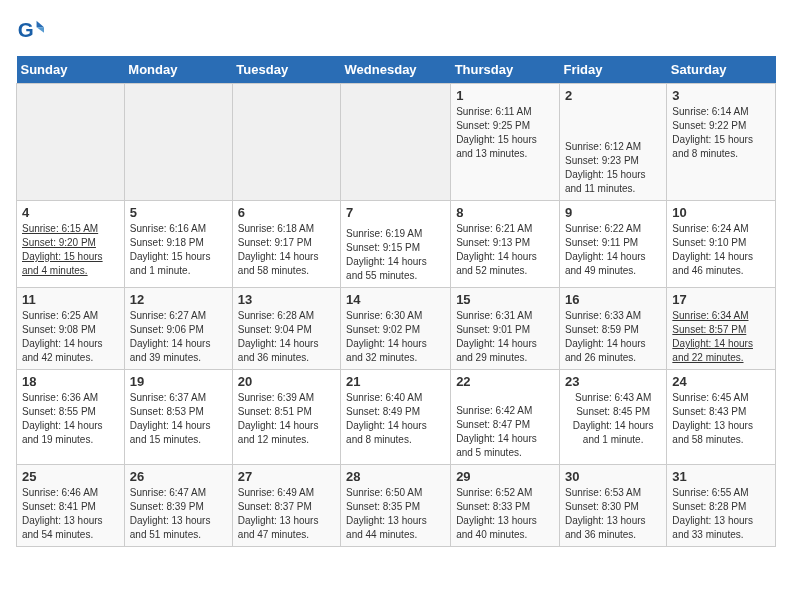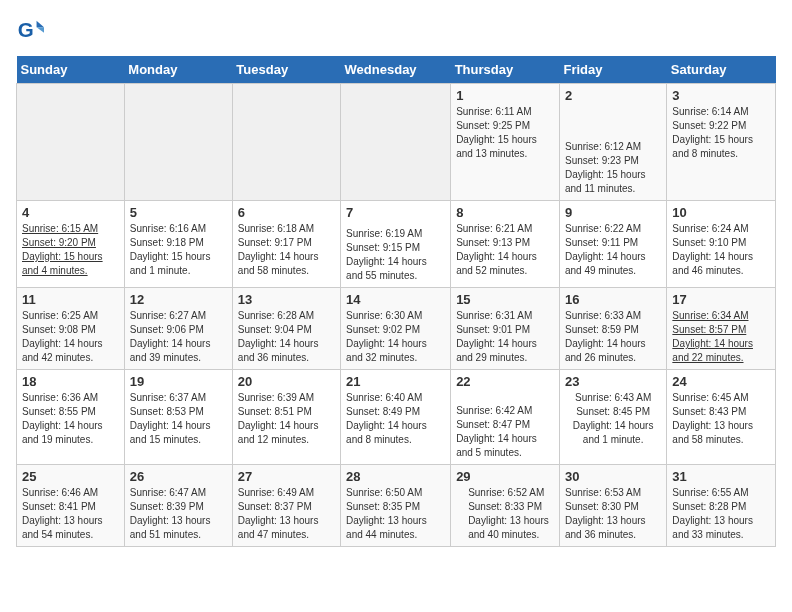--- a/index.html
+++ b/index.html
@@ -327,21 +327,21 @@
         </td>
         <td>
           <span class="day-num">28</span>
           <div class="day-info" style="white-space: pre-line;">Sunrise: 6:50 AM
 Sunset: 8:35 PM
 Daylight: 13 hours
 and 44 minutes.</div>
         </td>
         <td>
           <span class="day-num">29</span>
-          <div class="day-info" style="white-space: pre-line; margin-left: 12px;">Sunrise: 6:52 AM
+          <div class="day-info" style="white-space: pre-line;">Sunrise: 6:52 AM
 Sunset: 8:33 PM
 Daylight: 13 hours
 and 40 minutes.</div>
         </td>
         <td>
           <span class="day-num">30</span>
           <div class="day-info" style="white-space: pre-line;">Sunrise: 6:53 AM
 Sunset: 8:30 PM
 Daylight: 13 hours
 and 36 minutes.</div>

